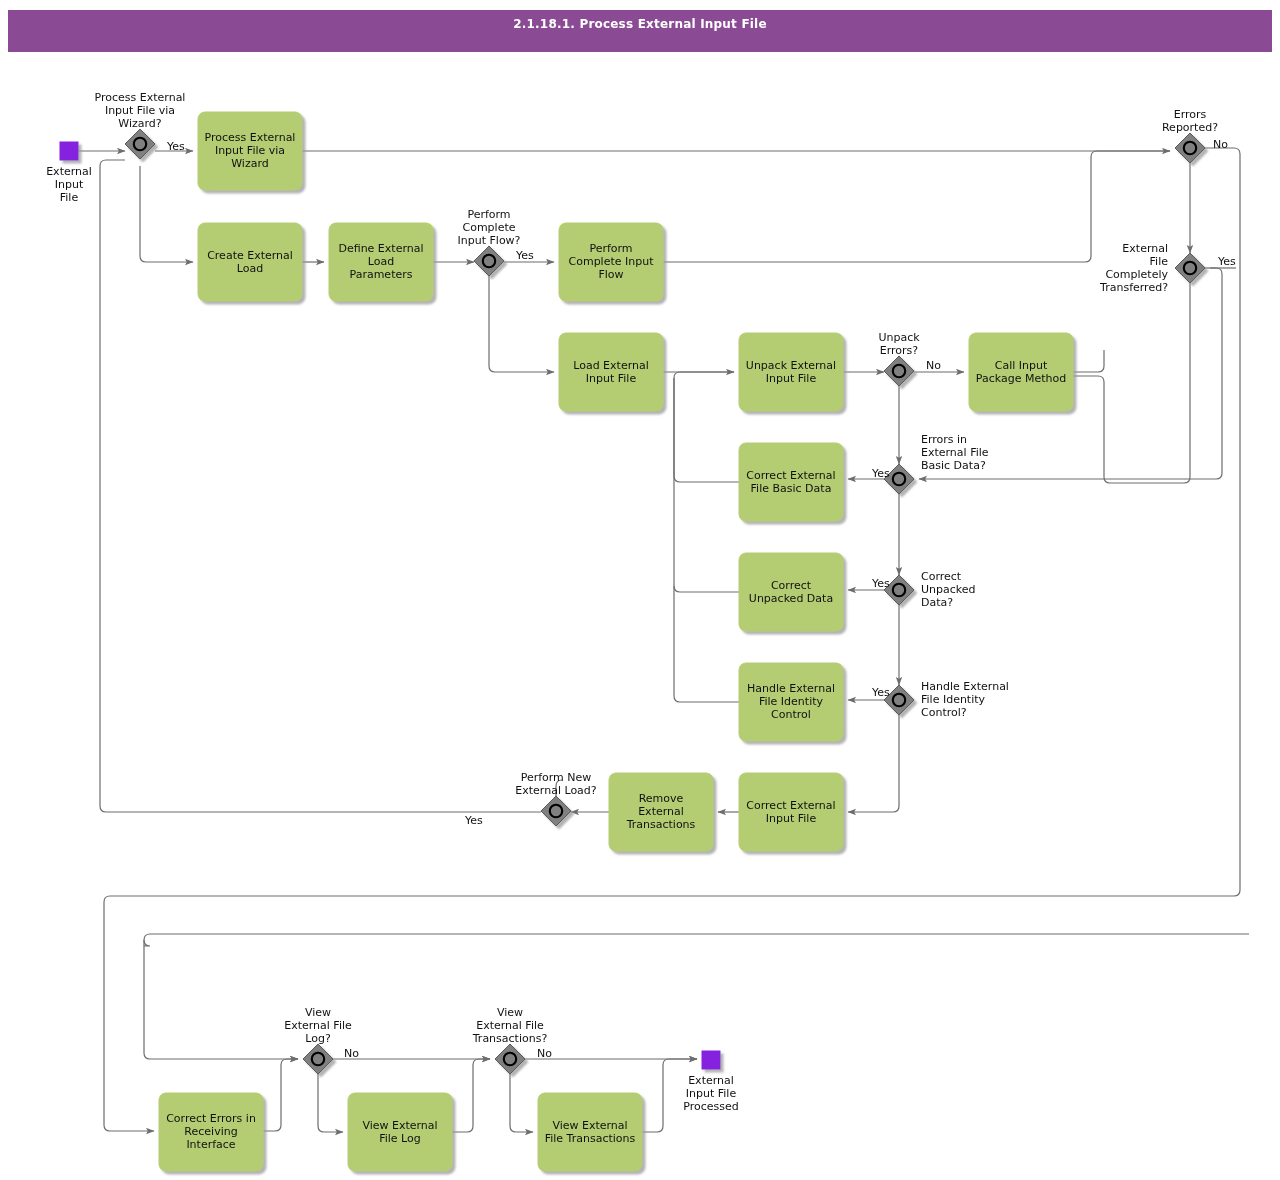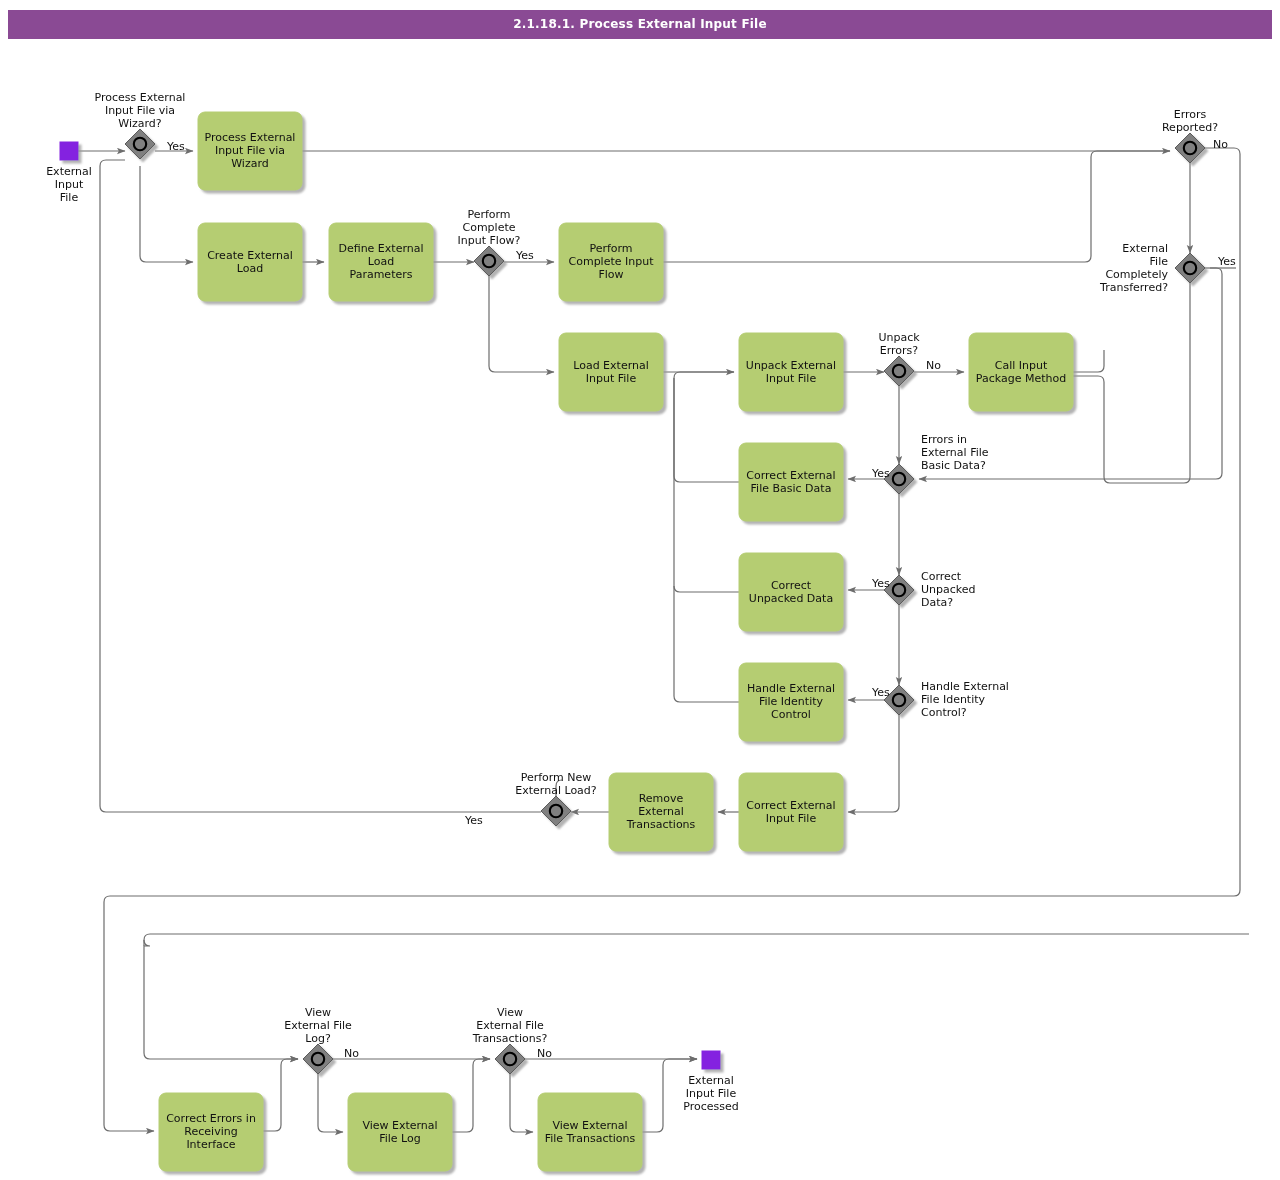--- a/index.html
+++ b/index.html
@@ -1,18 +1,18 @@
 <!DOCTYPE html>
 <html><head>
 <meta charset="utf-8">
 <style>
   html,body{margin:0;padding:0;background:#ffffff;}
   body{width:1280px;height:1180px;font-family:"DejaVu Sans",sans-serif;overflow:hidden;}
   #page{position:relative;width:1280px;height:1180px;background:#fff;}
-  #title-bar{position:absolute;left:8px;top:10px;width:1264px;height:29px;background:#8a4a94;}
+  #title-bar{position:absolute;left:8px;top:10px;width:1264px;height:42px;background:#8a4a94;}
   #title-bar .t{position:absolute;left:0;top:0;width:100%;line-height:29px;text-align:center;
       color:#ffffff;font-size:12px;font-weight:bold;font-family:"DejaVu Sans",sans-serif;letter-spacing:.2px;}
   svg#canvas{position:absolute;left:0;top:0;width:1280px;height:1180px;}
   .node-label{font-family:"DejaVu Sans",sans-serif;font-size:11px;fill:#111111;}
   .edge-label{font-family:"DejaVu Sans",sans-serif;font-size:11px;fill:#111111;}
   .gw-label{font-family:"DejaVu Sans",sans-serif;font-size:11px;fill:#111111;}
   .ev-label{font-family:"DejaVu Sans",sans-serif;font-size:11px;fill:#111111;}
   .flow{fill:none;stroke:#6d6d6d;stroke-width:1.2;}
 </style>
 </head>

